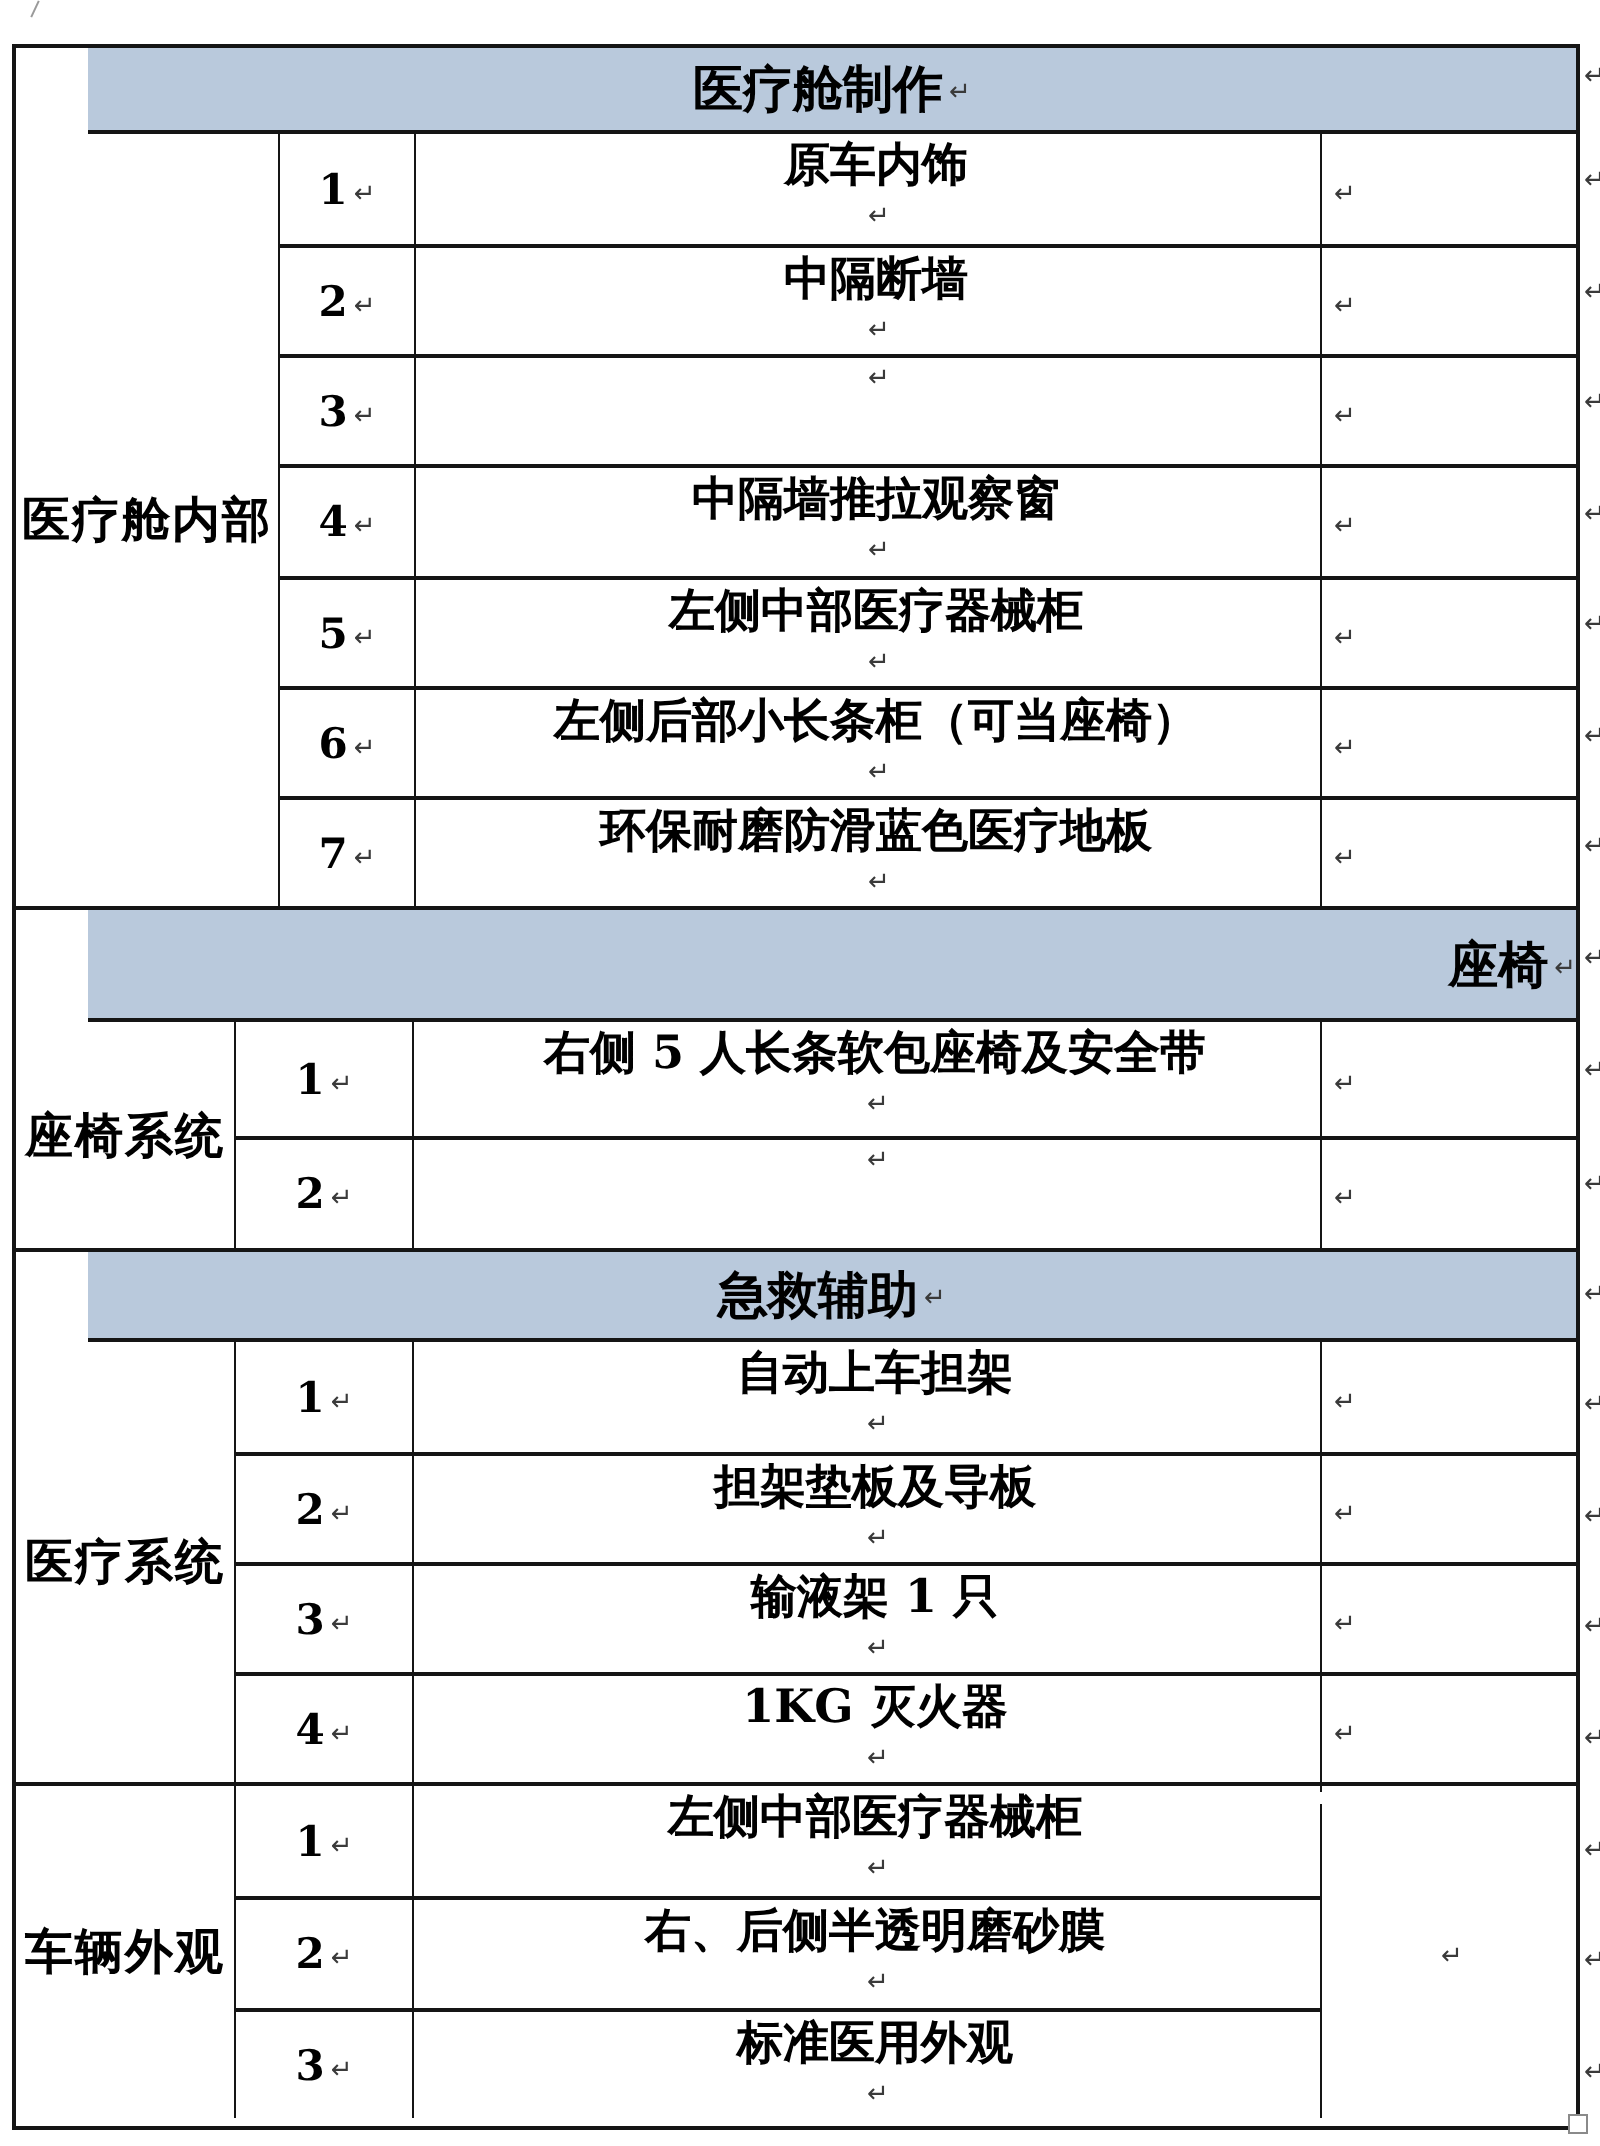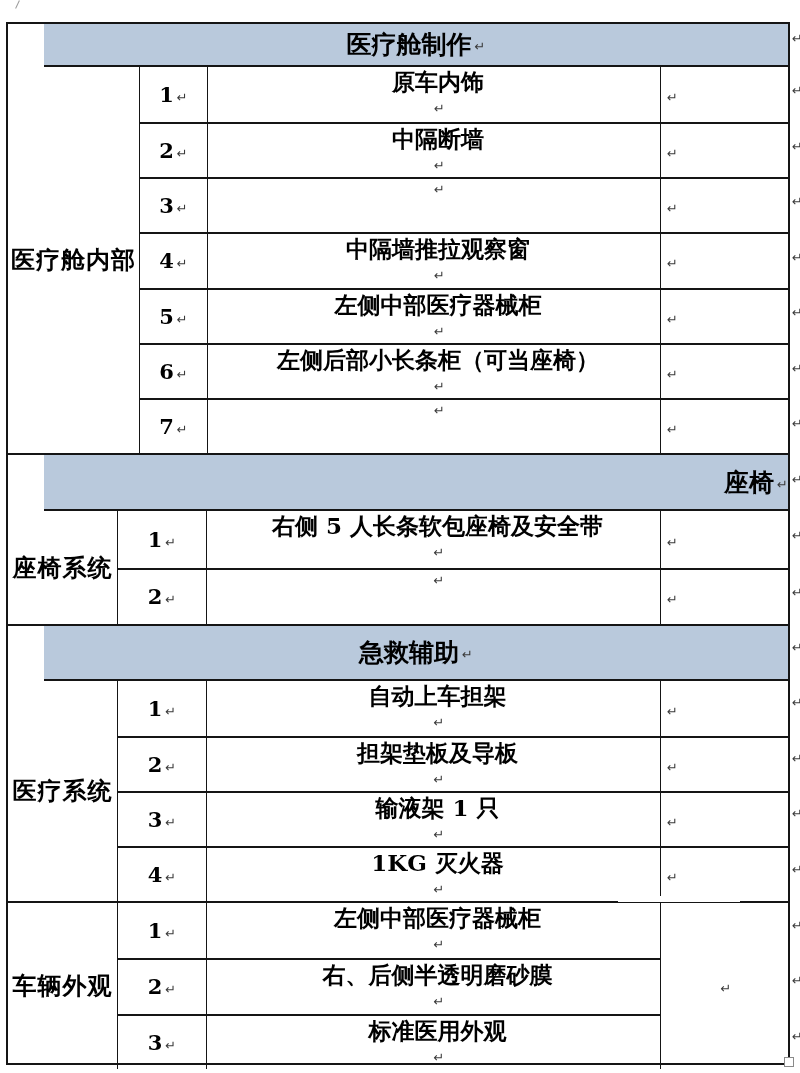--- a/index.html
+++ b/index.html
@@ -4,21 +4,21 @@
 <style>
   html,body{margin:0;padding:0;background:#fff;}
   #page{position:relative;width:800px;height:1073px;background:#ffffff;overflow:hidden;
         font-family:"DejaVu Serif","Liberation Serif",serif;color:#000;}
   #doc-table{position:absolute;left:6px;top:22px;width:784px;height:1043px;
              border:2px solid #151515;box-sizing:border-box;display:flex;flex-direction:column;background:#fff;}
   .sec{display:flex;flex-direction:column;}
   .sec + .sec{border-top:2px solid #151515;}
   .sec-header{background:#b9c9dc;display:flex;align-items:center;justify-content:center;
               font-weight:bold;font-size:25px;border-bottom:2px solid #151515;box-sizing:border-box;flex:0 0 auto;margin-left:36px;}
-  .h1{height:43px;} .h2{height:56px;justify-content:flex-end;} .h3{height:55px;}
+  .h1{height:43px;} .h2{height:56px;justify-content:flex-end;} .h3{height:45px;}
   .body{display:grid;box-sizing:border-box;}
   .b1{grid-template-columns:131px 69px 452px 1fr;grid-template-rows:repeat(7,1fr);height:386px;}
   .b2{grid-template-columns:109px 90px 453px 1fr;grid-template-rows:repeat(2,1fr);height:113px;}
   .b3{grid-template-columns:109px 90px 453px 1fr;grid-template-rows:repeat(4,1fr);height:220px;}
   .b4{grid-template-columns:109px 90px 453px 1fr;grid-template-rows:repeat(3,1fr);height:166px;}
   .cell{box-sizing:border-box;display:flex;align-items:center;overflow:hidden;}
   .label{grid-column:1;grid-row:1/-1;justify-content:center;font-weight:bold;font-size:24px;
          letter-spacing:1px;text-align:center;}
   .num{grid-column:2;justify-content:center;font-weight:bold;font-size:21px;
        border-left:1px solid #151515;border-right:1px solid #151515;}
@@ -124,20 +124,21 @@
           </div>
         <div class="cell tail rt">
             <span class="mark">↵</span>
           </div>
 
         <div class="cell num rt">
             <span>7</span>
             <span class="mark">↵</span>
           </div>
         <div class="cell desc rt">
+            <span>环保耐磨防滑蓝色医疗地板</span>
             <span class="mark">↵</span>
           </div>
         <div class="cell tail rt">
             <span class="mark">↵</span>
           </div>
       </div>
     </div>
 
     <div class="sec">
       <div class="sec-header h2">

